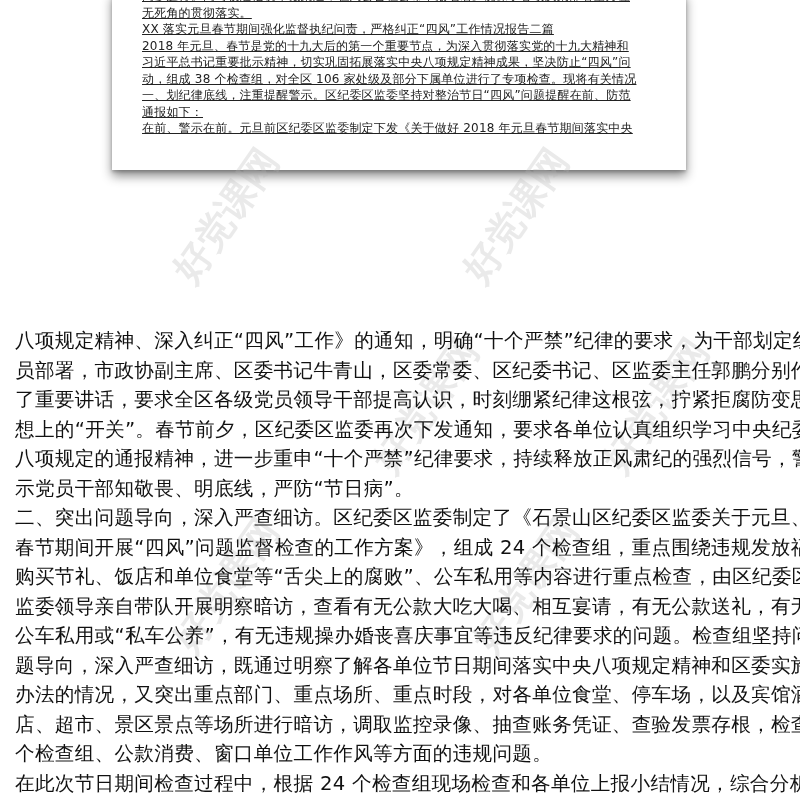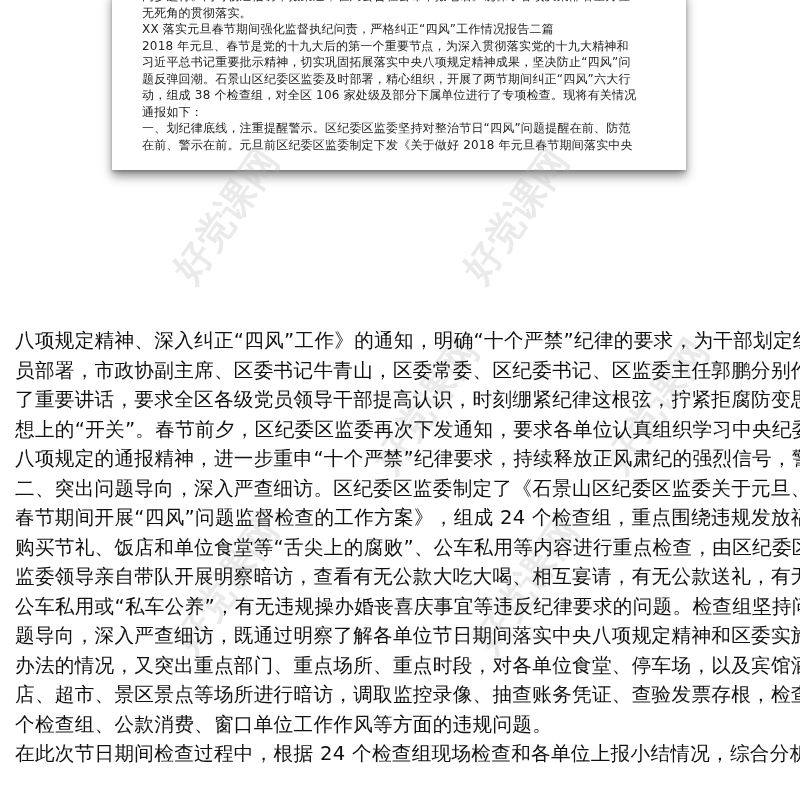--- a/index.html
+++ b/index.html
@@ -4,61 +4,61 @@
 <style>
   html, body { margin: 0; padding: 0; background: #ffffff; }
   body { width: 800px; height: 800px; position: relative; overflow: hidden;
          font-family: "DejaVu Sans", "Liberation Sans", sans-serif; color: #1a1a1a; }
   .preview-card {
     position: absolute; left: 112px; top: -8px; width: 574px; height: 178px;
     background: #ffffff; box-shadow: 0 6px 10px rgba(0,0,0,0.45), 0 2px 3px rgba(0,0,0,0.2);
     overflow: hidden;
   }
   .preview-card .inner { position: absolute; left: 30px; top: 0; width: 520px; }
-  .pline { font-size: 12px; line-height: 16.5px; white-space: nowrap; color: #222; letter-spacing: 0.2px; }
+  .pline { font-size: 12px; line-height: 16.5px; white-space: nowrap; color: #222; letter-spacing: 0.2px; text-decoration: underline; }
   .pline.partial { margin-top: -4px; }
   .watermark {
     position: absolute; color: rgba(180,180,180,0.28); font-size: 38px; font-weight: bold;
     transform: rotate(-55deg); white-space: nowrap; pointer-events: none;
     font-family: "DejaVu Sans", sans-serif;
   }
   .main-text { position: absolute; left: 15px; top: 326px; width: 775px; }
   .mline { font-size: 19.6px; line-height: 29.5px; white-space: nowrap; color: #111; letter-spacing: 0.3px; }
 </style>
 </head>
 <body>
 
 <div class="preview-card">
   <div class="inner">
     <div class="pline partial">同步进行。同时畅通信访举报渠道，在局公告栏公布举报电话。确保了各项决策部署全方位</div>
     <div class="pline">无死角的贯彻落实。</div>
     <div class="pline">XX 落实元旦春节期间强化监督执纪问责，严格纠正“四风”工作情况报告二篇</div>
     <div class="pline">2018 年元旦、春节是党的十九大后的第一个重要节点，为深入贯彻落实党的十九大精神和</div>
     <div class="pline">习近平总书记重要批示精神，切实巩固拓展落实中央八项规定精神成果，坚决防止“四风”问</div>
-    <div class="pline">题反弹回潮。石景山区纪委区监委及时部署，精心组织，开展了两节期间纠正“四风”六大行</div>
     <div class="pline">动，组成 38 个检查组，对全区 106 家处级及部分下属单位进行了专项检查。现将有关情况</div>
+    <div class="pline">一、划纪律底线，注重提醒警示。区纪委区监委坚持对整治节日“四风”问题提醒在前、防范</div>
     <div class="pline">通报如下：</div>
-    <div class="pline">一、划纪律底线，注重提醒警示。区纪委区监委坚持对整治节日“四风”问题提醒在前、防范</div>
     <div class="pline">在前、警示在前。元旦前区纪委区监委制定下发《关于做好 2018 年元旦春节期间落实中央</div>
   </div>
 </div>
 
 <div class="watermark" style="left:150px; top:190px;">好党课网</div>
 <div class="watermark" style="left:440px; top:190px;">好党课网</div>
 <div class="watermark" style="left:580px; top:380px;">好党课网</div>
 <div class="watermark" style="left:350px; top:380px;">好党课网</div>
 <div class="watermark" style="left:150px; top:560px;">好党课网</div>
 <div class="watermark" style="left:450px; top:560px;">好党课网</div>
 
 <div class="main-text">
   <div class="mline">八项规定精神、深入纠正“四风”工作》的通知，明确“十个严禁”纪律的要求，为干部划定红</div>
   <div class="mline">员部署，市政协副主席、区委书记牛青山，区委常委、区纪委书记、区监委主任郭鹏分别作</div>
   <div class="mline">了重要讲话，要求全区各级党员领导干部提高认识，时刻绷紧纪律这根弦，拧紧拒腐防变思</div>
   <div class="mline">想上的“开关”。春节前夕，区纪委区监委再次下发通知，要求各单位认真组织学习中央纪委</div>
   <div class="mline">八项规定的通报精神，进一步重申“十个严禁”纪律要求，持续释放正风肃纪的强烈信号，警</div>
+  <div class="mline">示党员干部知敬畏、明底线，严防“节日病”。</div>
   <div class="mline">二、突出问题导向，深入严查细访。区纪委区监委制定了《石景山区纪委区监委关于元旦、</div>
   <div class="mline">春节期间开展“四风”问题监督检查的工作方案》，组成 24 个检查组，重点围绕违规发放福利、</div>
   <div class="mline">购买节礼、饭店和单位食堂等“舌尖上的腐败”、公车私用等内容进行重点检查，由区纪委区</div>
   <div class="mline">监委领导亲自带队开展明察暗访，查看有无公款大吃大喝、相互宴请，有无公款送礼，有无</div>
   <div class="mline">公车私用或“私车公养”，有无违规操办婚丧喜庆事宜等违反纪律要求的问题。检查组坚持问</div>
   <div class="mline">题导向，深入严查细访，既通过明察了解各单位节日期间落实中央八项规定精神和区委实施</div>
   <div class="mline">办法的情况，又突出重点部门、重点场所、重点时段，对各单位食堂、停车场，以及宾馆酒</div>
   <div class="mline">店、超市、景区景点等场所进行暗访，调取监控录像、抽查账务凭证、查验发票存根，检查</div>
   <div class="mline">个检查组、公款消费、窗口单位工作作风等方面的违规问题。</div>
   <div class="mline">在此次节日期间检查过程中，根据 24 个检查组现场检查和各单位上报小结情况，综合分析，</div>

